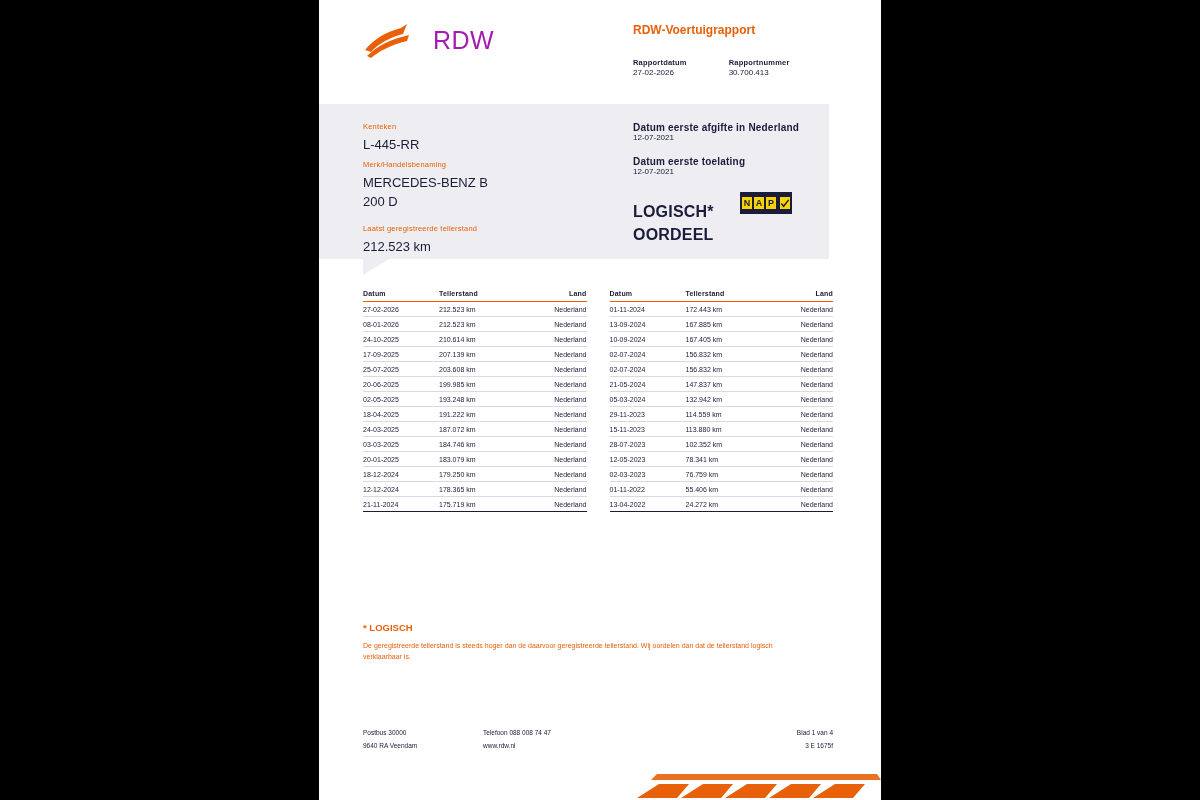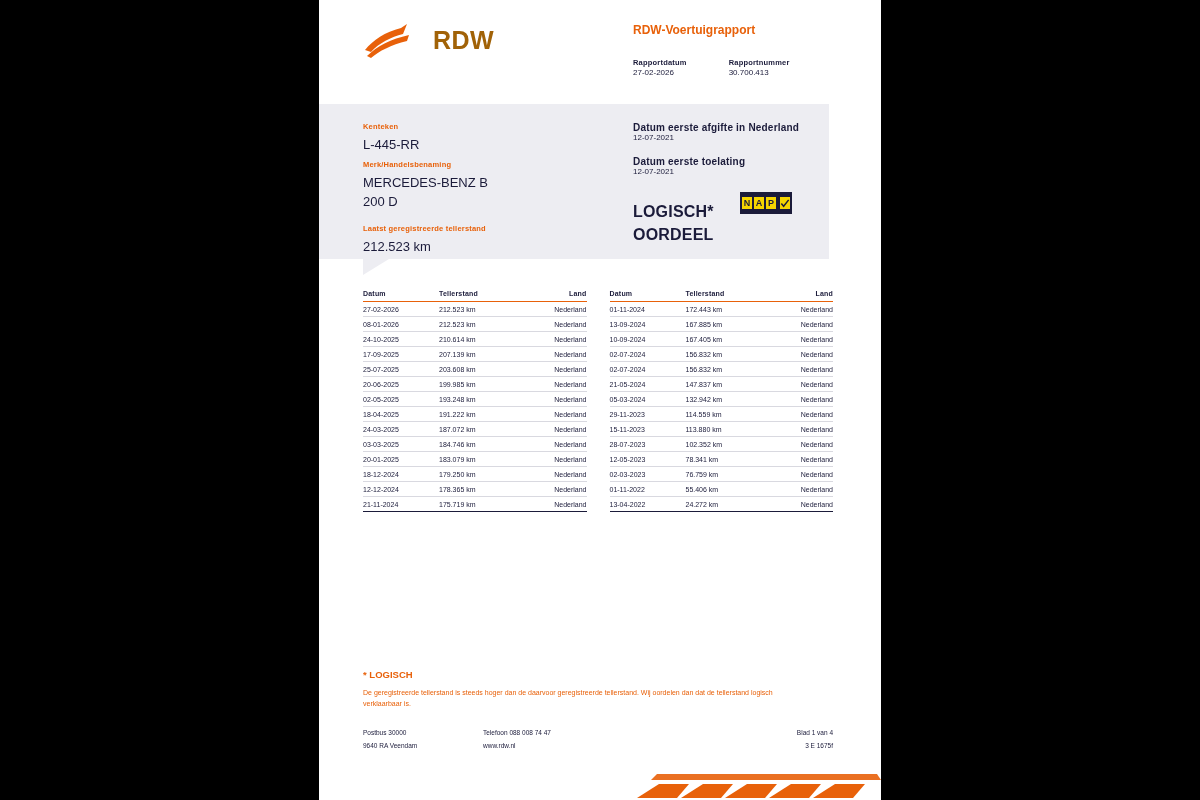--- a/index.html
+++ b/index.html
@@ -29,22 +29,22 @@
     position: absolute;
     left: 44px;
     top: 20px;
     display: flex;
     align-items: center;
     gap: 10px;
   }
   .logo-mark { width: 60px; height: 40px; }
   .logo-text {
     font-size: 25px;
-    font-weight: bold;
-    color: #a16207;
+    font-weight: normal;
+    color: #a21caf;
     letter-spacing: 0.5px;
   }
   .rep-title {
     position: absolute;
     left: 314px;
     top: 23px;
     font-size: 12px;
     font-weight: bold;
     color: #e8610a;
   }
@@ -81,21 +81,21 @@
     left: 44px;
     bottom: -16px;
     width: 0; height: 0;
     border-left: 0 solid transparent;
     border-top: 16px solid #ededf2;
     border-right: 26px solid transparent;
   }
   .fld { position: absolute; }
   .fld-label {
     font-size: 7.5px;
-    font-weight: bold;
+    font-weight: normal;
     color: #e8610a;
     letter-spacing: 0.2px;
   }
   .fld-value {
     font-size: 13px;
     color: #1b1b3a;
     margin-top: 5px;
     line-height: 1.45;
   }
   .fld-label-dark {
@@ -198,21 +198,20 @@
     position: absolute;
     left: 44px;
     top: 622px;
     width: 450px;
   }
   .fn-title {
     font-size: 9.5px;
     font-weight: bold;
     color: #e8610a;
     margin-bottom: 8px;
-    margin-top: 47px;
   }
   .fn-text {
     font-size: 7px;
     color: #e8610a;
     line-height: 1.55;
   }
   
   .footer {
     position: absolute;
     left: 44px;

